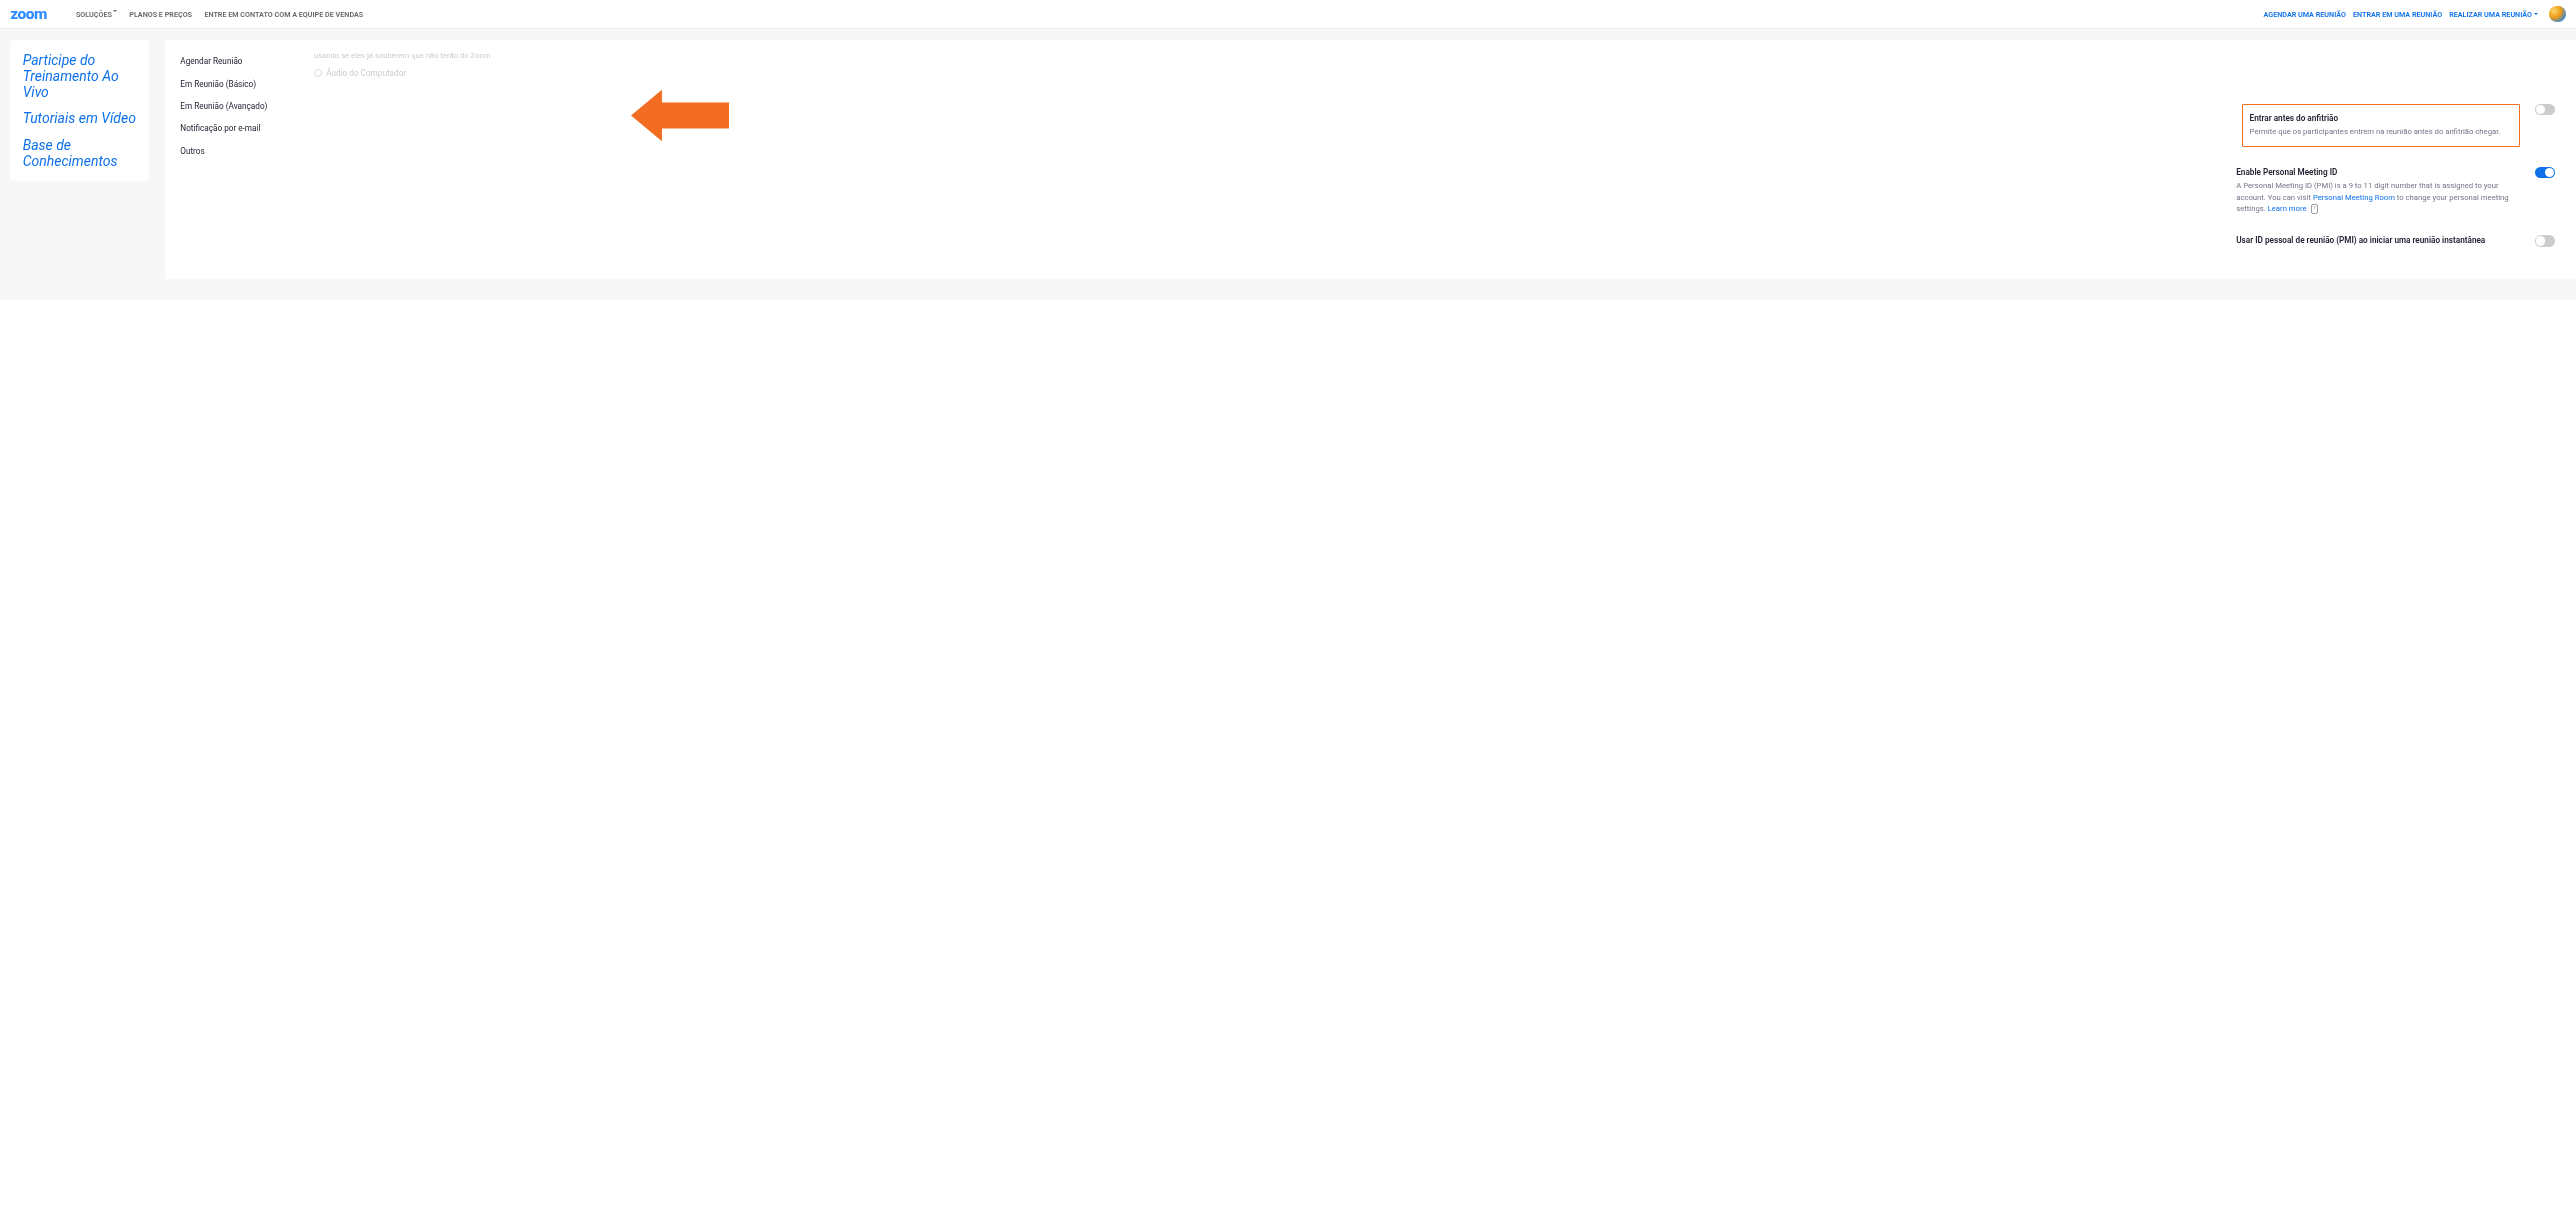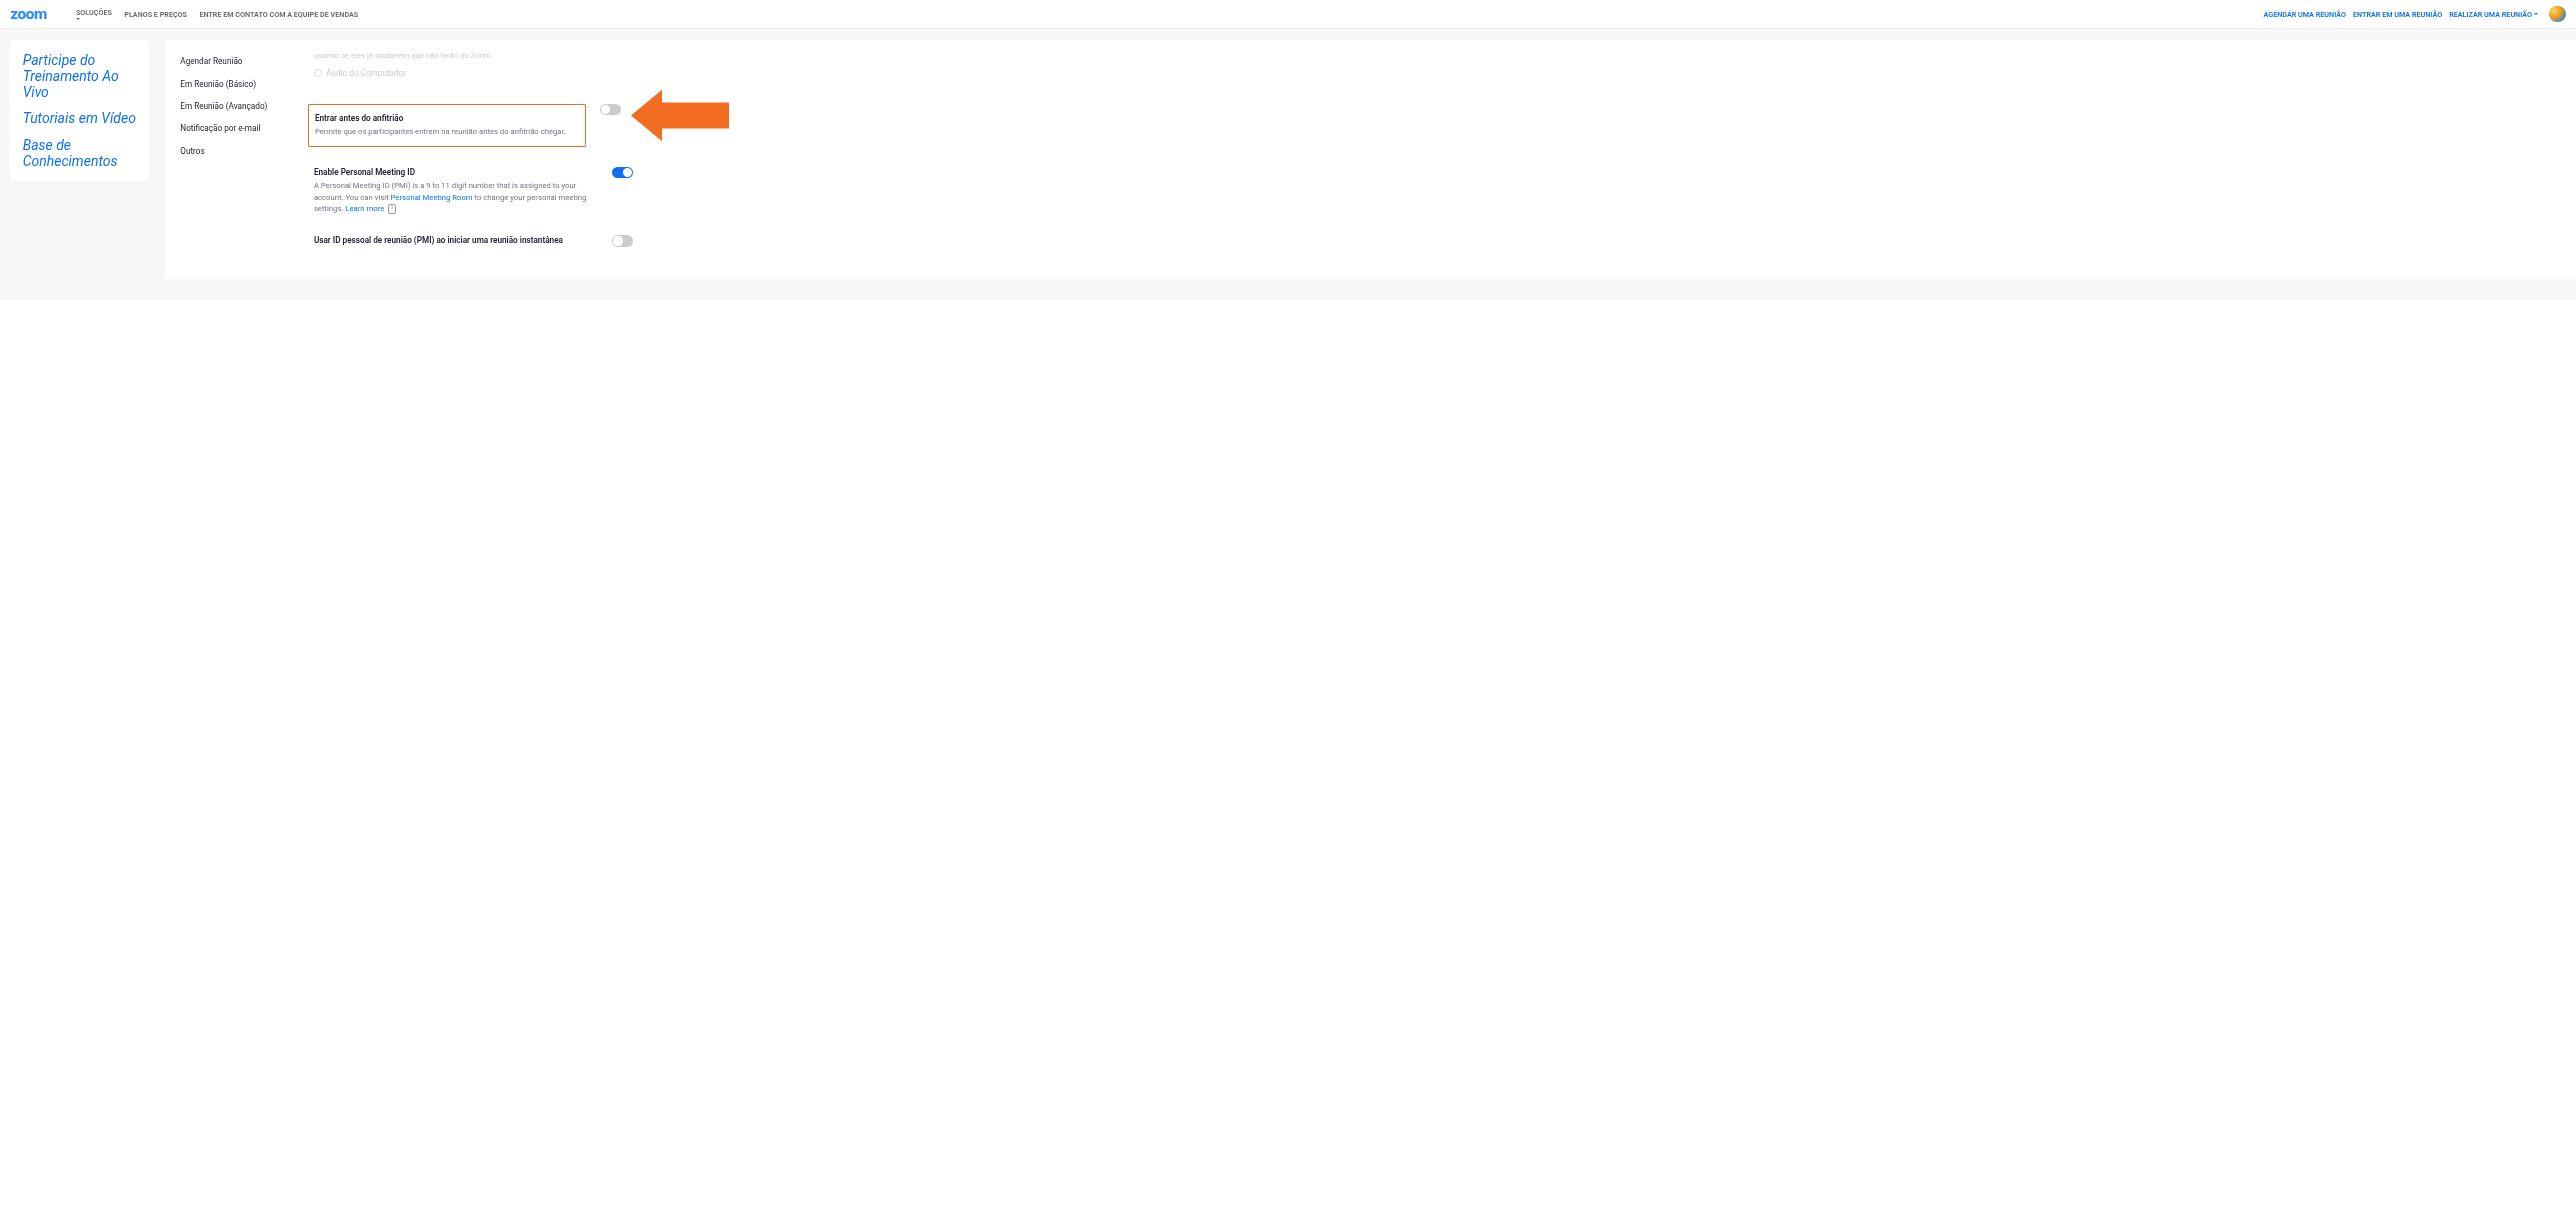--- a/index.html
+++ b/index.html
@@ -29,21 +29,20 @@
     }
     .nav-left .nav-item {
       font-size: 7.2px;
       font-weight: 600;
       color: #666;
       text-transform: uppercase;
       cursor: pointer;
       display: flex;
       align-items: flex-start;
       gap: 1px;
-      flex-direction: column;
     }
     .nav-right {
       margin-left: auto;
       display: flex;
       gap: 7px;
       align-items: center;
     }
     .nav-right .nav-link {
       font-size: 7.2px;
       font-weight: 600;
@@ -130,20 +129,21 @@
       width: 8.2px; height: 8.2px;
       border: 1px solid #ddd;
       border-radius: 50%;
     }
     .setting-row {
       display: flex;
       align-items: flex-start;
       gap: 20.6px;
       padding: 10.3px 0;
       position: relative;
+      justify-content: flex-end;
     }
     .setting-text {
       flex: 1;
       max-width: 278px;
     }
     .setting-title {
       font-weight: 600;
       font-size: 8.2px;
       color: #232333;
       margin-bottom: 3.1px;

